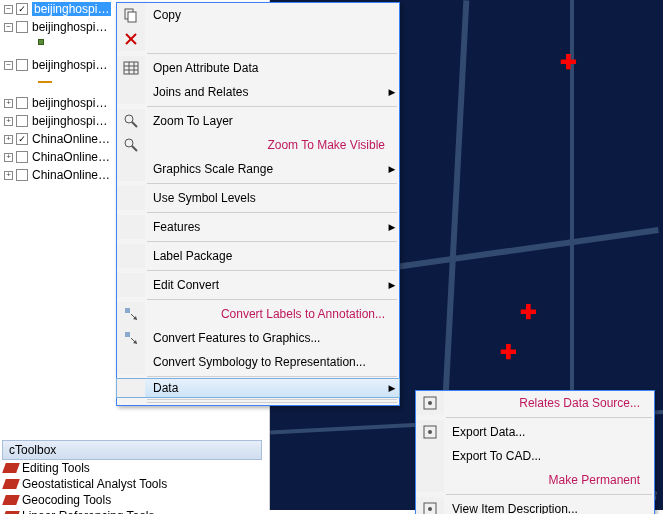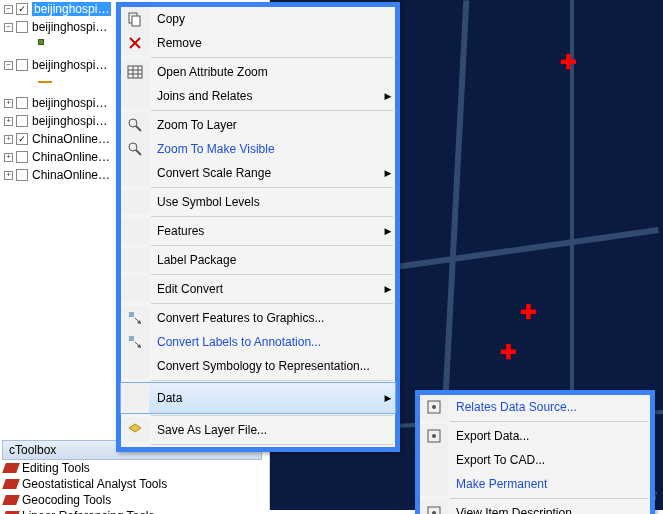--- a/index.html
+++ b/index.html
@@ -15,29 +15,29 @@
 .sym-dot { width: 6px; height: 6px; background: #5a8c3a; border:1px solid #3a5c1a; display:inline-block;}
 .sym-line { width: 14px; height: 2px; background: #d88a00; display: inline-block; }
 .tb-panel { position: absolute; left: 2px; top: 440px; width: 260px; }
 .tb-title { background: linear-gradient(#e6eef8,#d0def0); border: 1px solid #a8bedb; padding: 2px 6px; }
 .tb-item { display: flex; align-items: center; padding: 1px 2px; gap: 4px; }
 .tb-icon { width: 14px; height: 10px; background: #c03020; display: inline-block; transform: skewX(-20deg); }
 .map { position: absolute; left: 270px; top: 0; width: 393px; height: 510px; background: #0a1a40; overflow: hidden; }
 .road { position: absolute; background: #334a70; }
 .cross { position: absolute; color: #ff0000; font-size: 20px; font-weight: bold; }
 .wm { position: absolute; right: 6px; bottom: 6px; color: rgba(180,180,180,0.45); font-size: 14px; font-style: italic; }
-.menu { position: absolute; background: #f4f4f4; border: 5px solid #3b82f6; box-shadow: 2px 2px 4px rgba(0,0,0,0.3); }
+.menu { position: absolute; background: #f4f4f4; border: 1px solid #3b82f6; box-shadow: 2px 2px 4px rgba(0,0,0,0.3); }
 .menu1 { left: 116px; top: 2px; width: 284px; }
 .menu2 { left: 415px; top: 390px; width: 240px; }
 .mi { display: flex; align-items: center; height: 24px; position: relative; }
 .mi-icon { width: 28px; height: 100%; display: flex; align-items: center; justify-content: center; background: #f0f0f0; border-right: 0; }
 .mi-txt { flex: 1; padding-left: 8px; }
 .mi-arr { width: 14px; text-align: center; font-size: 9px; }
-.mi.disabled .mi-txt { color: #1d4ed8; }
-.mi.hover { background: linear-gradient(#e6f0fb,#cde4f7); border: 1px solid #7ab0e0; height: 32px; margin: -1px; }
+.mi.disabled .mi-txt { color: #be185d; text-align: right; }
+.mi.hover { background: linear-gradient(#e6f0fb,#cde4f7); border: 1px solid #7ab0e0; height: 20px; margin: -1px; }
 .sep { height: 1px; background: #d0d0d0; margin: 2px 2px 2px 30px; }
 .ic { width:16px; height:16px; display:inline-block;}
 .layer-item.sp { height: 10px; }
 </style>
 </head>
 <body>
 
 <div class="toc">
   <div class="layer-item">
     <span class="exp">−</span>
@@ -133,35 +133,34 @@
       <span class="mi-txt">Copy</span>
       <span class="mi-arr"></span>
     </div>
     <div class="mi">
       <span class="mi-icon">
         <svg class="ic" viewBox="0 0 16 16">
           <line x1="3" y1="3" x2="13" y2="13" stroke="#c00" stroke-width="2"></line>
           <line x1="13" y1="3" x2="3" y2="13" stroke="#c00" stroke-width="2"></line>
         </svg>
       </span>
-      <span class="mi-txt">Remove</span>
       <span class="mi-arr"></span>
     </div>
     <div class="sep"></div>
     <div class="mi">
       <span class="mi-icon">
         <svg class="ic" viewBox="0 0 16 16">
           <rect x="1" y="2" width="14" height="12" fill="none" stroke="#555"></rect>
           <line x1="1" y1="6" x2="15" y2="6" stroke="#555"></line>
           <line x1="1" y1="10" x2="15" y2="10" stroke="#555"></line>
           <line x1="6" y1="2" x2="6" y2="14" stroke="#555"></line>
           <line x1="11" y1="2" x2="11" y2="14" stroke="#555"></line>
         </svg>
       </span>
-      <span class="mi-txt">Open Attribute Zoom</span>
+      <span class="mi-txt">Open Attribute Data</span>
       <span class="mi-arr"></span>
     </div>
     <div class="mi">
       <span class="mi-icon"></span>
       <span class="mi-txt">Joins and Relates</span>
       <span class="mi-arr">▶</span>
     </div>
     <div class="sep"></div>
     <div class="mi">
       <span class="mi-icon">
@@ -178,21 +177,21 @@
         <svg class="ic" viewBox="0 0 16 16">
           <circle cx="6" cy="6" r="4" fill="none" stroke="#555"></circle>
           <line x1="9" y1="9" x2="14" y2="14" stroke="#555" stroke-width="2"></line>
         </svg>
       </span>
       <span class="mi-txt">Zoom To Make Visible</span>
       <span class="mi-arr"></span>
     </div>
     <div class="mi">
       <span class="mi-icon"></span>
-      <span class="mi-txt">Convert Scale Range</span>
+      <span class="mi-txt">Graphics Scale Range</span>
       <span class="mi-arr">▶</span>
     </div>
     <div class="sep"></div>
     <div class="mi">
       <span class="mi-icon"></span>
       <span class="mi-txt">Use Symbol Levels</span>
       <span class="mi-arr"></span>
     </div>
     <div class="sep"></div>
     <div class="mi">
@@ -206,63 +205,54 @@
       <span class="mi-txt">Label Package</span>
       <span class="mi-arr"></span>
     </div>
     <div class="sep"></div>
     <div class="mi">
       <span class="mi-icon"></span>
       <span class="mi-txt">Edit Convert</span>
       <span class="mi-arr">▶</span>
     </div>
     <div class="sep"></div>
-    <div class="mi">
+    <div class="mi disabled">
       <span class="mi-icon">
         <svg class="ic" viewBox="0 0 16 16">
           <rect x="2" y="2" width="5" height="5" fill="#8ac"></rect>
           <path d="M8 8 L14 14" stroke="#555"></path>
           <polygon points="14,14 10,13 13,10" fill="#555"></polygon>
         </svg>
       </span>
-      <span class="mi-txt">Convert Features to Graphics...</span>
-      <span class="mi-arr"></span>
-    </div>
-    <div class="mi disabled">
+      <span class="mi-txt">Convert Labels to Annotation...</span>
+      <span class="mi-arr"></span>
+    </div>
+    <div class="mi">
       <span class="mi-icon">
         <svg class="ic" viewBox="0 0 16 16">
           <rect x="2" y="2" width="5" height="5" fill="#8ac"></rect>
           <path d="M8 8 L14 14" stroke="#555"></path>
           <polygon points="14,14 10,13 13,10" fill="#555"></polygon>
         </svg>
       </span>
-      <span class="mi-txt">Convert Labels to Annotation...</span>
+      <span class="mi-txt">Convert Features to Graphics...</span>
       <span class="mi-arr"></span>
     </div>
     <div class="mi">
       <span class="mi-icon"></span>
       <span class="mi-txt">Convert Symbology to Representation...</span>
       <span class="mi-arr"></span>
     </div>
     <div class="sep"></div>
     <div class="mi hover">
       <span class="mi-icon"></span>
       <span class="mi-txt">Data</span>
       <span class="mi-arr">▶</span>
     </div>
     <div class="sep"></div>
-    <div class="mi">
-      <span class="mi-icon">
-        <svg class="ic" viewBox="0 0 16 16">
-          <polygon points="8,2 14,6 8,10 2,6" fill="#e8c050" stroke="#b09020"></polygon>
-        </svg>
-      </span>
-      <span class="mi-txt">Save As Layer File...</span>
-      <span class="mi-arr"></span>
-    </div>
     <div class="sep"></div>
   </div>
 <div class="menu menu2" id="menu2">
     <div class="mi disabled">
       <span class="mi-icon">
         <svg class="ic" viewBox="0 0 16 16">
           <rect x="2" y="2" width="12" height="12" fill="none" stroke="#555"></rect>
           <circle cx="8" cy="8" r="2" fill="#555"></circle>
         </svg>
       </span>

